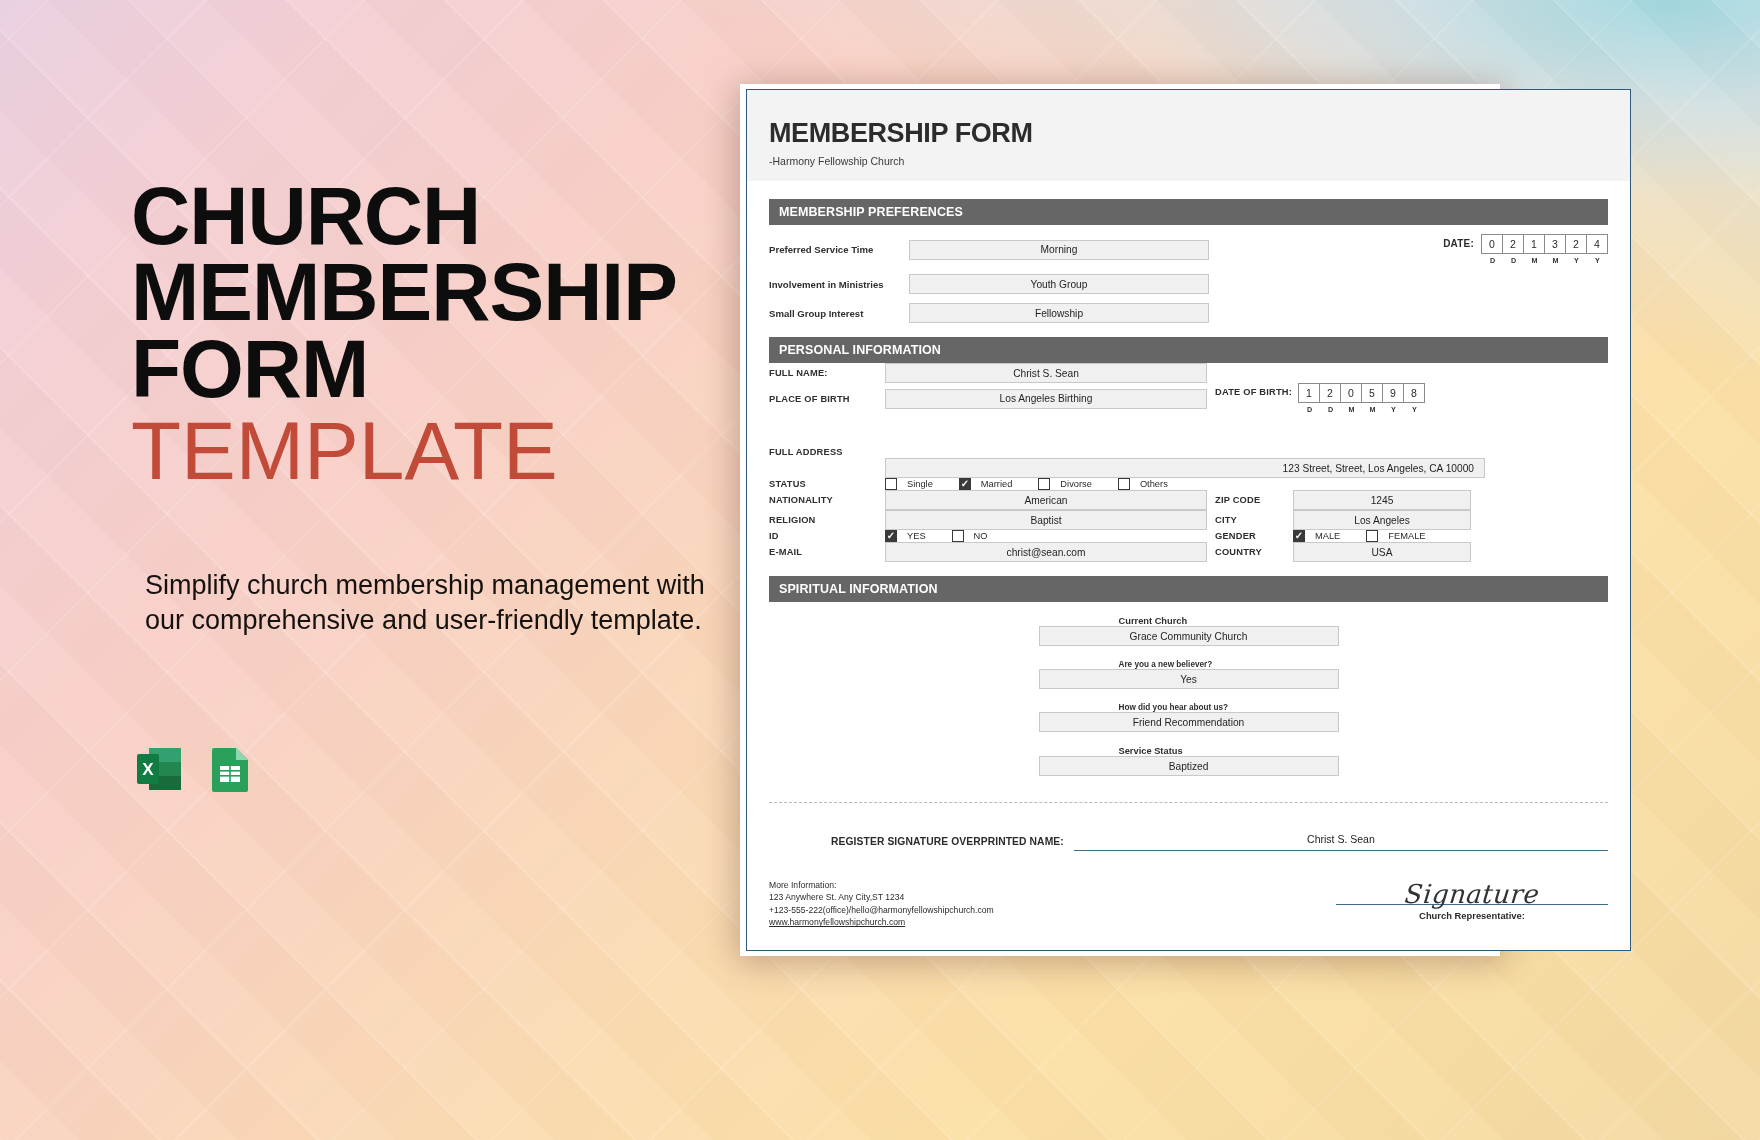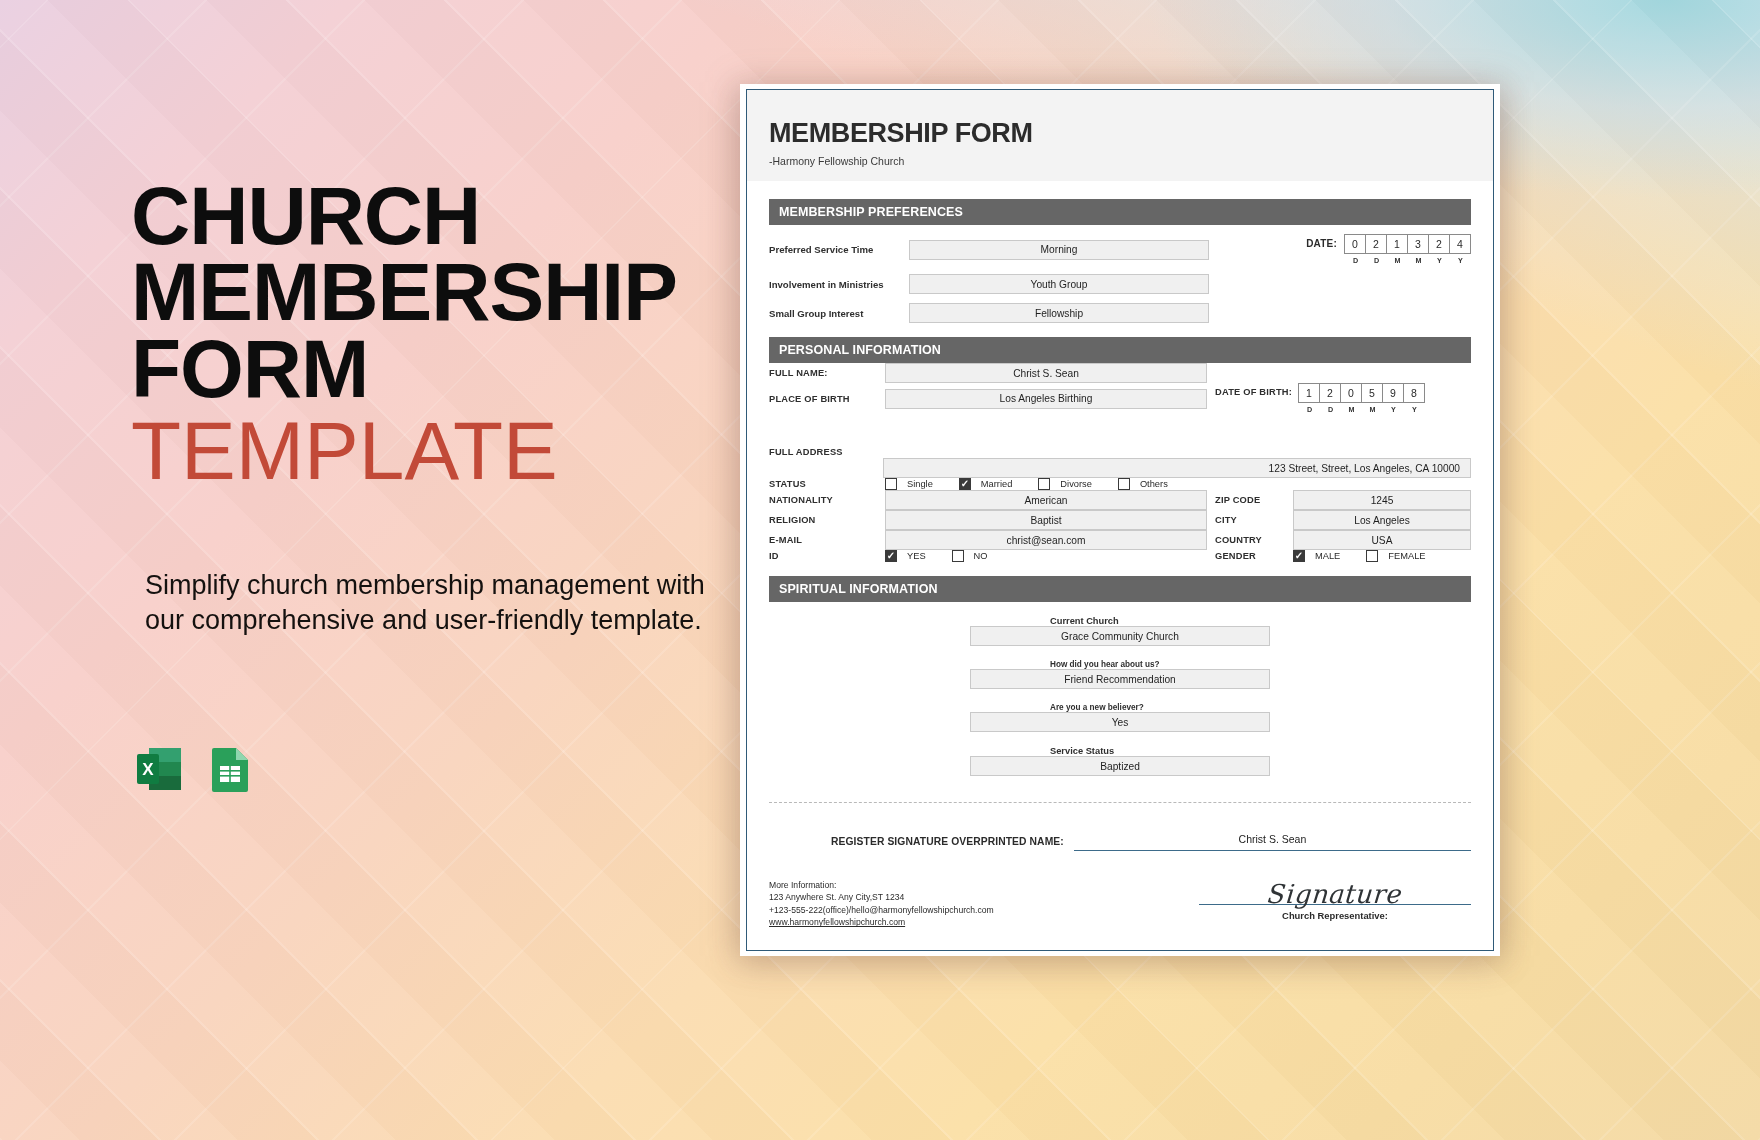--- a/index.html
+++ b/index.html
@@ -66,21 +66,21 @@
   #docshadow{
     position:absolute;left:733px;top:82px;width:773px;height:874px;
     background:rgba(120,80,70,0.20);filter:blur(16px);border-radius:2px;
   }
   #docwrap{
     position:absolute;left:740px;top:84px;width:760px;height:872px;
     background:#ffffff;
     box-shadow:0 10px 30px rgba(110,70,60,0.22);
   }
   #page{
-    position:absolute;left:6px;top:5px;width:748px;height:862px;
+    position:absolute;left:6px;top:5px;width:885px;height:862px;
     background:#ffffff;border:1px solid #2f5a78;box-sizing:border-box;
     overflow:hidden;
   }
   .hdr{
     background:#f3f3f3;padding:28px 22px 14px 22px;
   }
   .hdr h1{
     margin:0;font-size:27px;font-weight:700;letter-spacing:-0.4px;color:#2c2c2c;
   }
   .hdr .sub{
@@ -339,56 +339,56 @@
       </div>
 
       <div class="pi-row">
         <div class="pi-lbl">RELIGION</div>
         <div class="field pi-field">Baptist</div>
         <div class="pi-right-lbl">CITY</div>
         <div class="field pi-right-field">Los Angeles</div>
       </div>
 
       <div class="pi-row">
-        <div class="pi-lbl">E-MAIL</div>
-        <div class="field pi-field">christ@sean.com</div>
-        <div class="pi-right-lbl">COUNTRY</div>
-        <div class="field pi-right-field">USA</div>
-      </div>
-
-      <div class="pi-row">
         <div class="pi-lbl">ID</div>
         <div style="display:flex;align-items:center;width:322px;">
           <span class="cbx on"></span>
           <span class="cbtxt">YES</span>
           <span class="cbx"></span>
           <span class="cbtxt">NO</span>
         </div>
         <div class="pi-right-lbl">GENDER</div>
         <div style="display:flex;align-items:center;">
           <span class="cbx on"></span>
           <span class="cbtxt">MALE</span>
           <span class="cbx"></span>
           <span class="cbtxt" style="margin-right:0">FEMALE</span>
         </div>
       </div>
 
+      <div class="pi-row">
+        <div class="pi-lbl">E-MAIL</div>
+        <div class="field pi-field">christ@sean.com</div>
+        <div class="pi-right-lbl">COUNTRY</div>
+        <div class="field pi-right-field">USA</div>
+      </div>
+
       <div class="sect">SPIRITUAL INFORMATION</div>
 
       <div class="sp-row">
         <div class="sp-lbl">Current Church</div>
         <div class="field sp-field">Grace Community Church</div>
       </div>
       <div class="sp-row">
+        <div class="sp-lbl sm">Are you a new believer?</div>
+        <div class="field sp-field">Yes</div>
+      </div>
+      <div class="sp-row">
         <div class="sp-lbl sm">How did you hear about us?</div>
         <div class="field sp-field">Friend Recommendation</div>
-      </div>
-      <div class="sp-row">
-        <div class="sp-lbl sm">Are you a new believer?</div>
-        <div class="field sp-field">Yes</div>
       </div>
       <div class="sp-row">
         <div class="sp-lbl">Service Status</div>
         <div class="field sp-field">Baptized</div>
       </div>
 
       <div class="divider"></div>
 
       <div class="signrow">
         <div class="signlbl">REGISTER SIGNATURE OVERPRINTED NAME:</div>

